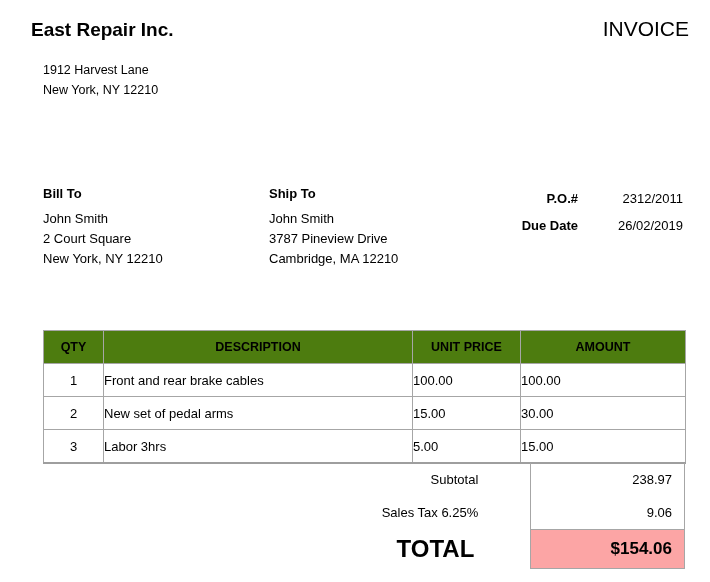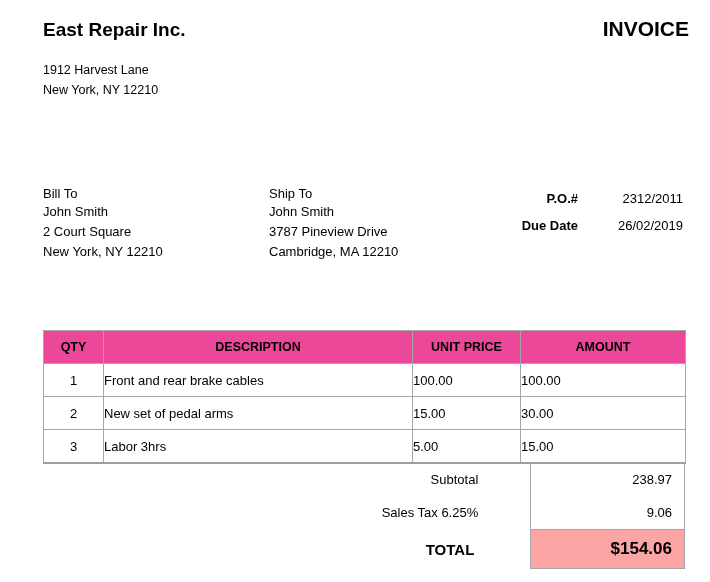--- a/index.html
+++ b/index.html
@@ -1,41 +1,41 @@
 <!DOCTYPE html>
 <html><head>
 <meta charset="utf-8">
 <style>
   html,body{margin:0;padding:0;background:#ffffff;}
   .page{
     position:relative;width:710px;height:582px;background:#ffffff;
     font-family:"Liberation Sans", sans-serif;color:#000;overflow:hidden;
   }
   
-  .company-name{position:absolute;left:43px;top:19px;font-size:19px;font-weight:bold;}
-  .invoice-title{position:absolute;right:21px;top:17px;font-size:21px;font-weight:bold;}
+  .company-name{position:absolute;left:31px;top:19px;font-size:19px;font-weight:bold;}
+  .invoice-title{position:absolute;right:21px;top:17px;font-size:21px;font-weight:normal;}
   .company-address{position:absolute;left:43px;top:60px;font-size:12.5px;line-height:20px;}
   
   .party{position:absolute;top:186px;font-size:13px;}
   .bill-to{left:43px;}
   .ship-to{left:269px;}
-  .party-label{font-weight:normal;margin-bottom:0;line-height:16px;}
+  .party-label{font-weight:bold;margin-bottom:7px;line-height:16px;}
   .party-line{line-height:20px;}
   .meta{position:absolute;right:27px;top:192px;font-size:13px;}
   .meta-row{display:flex;margin-bottom:12.5px;line-height:14px;}
   .meta-label{width:150px;text-align:right;font-weight:bold;}
   .meta-value{width:105px;text-align:right;}
   
   table.items{
     position:absolute;left:43px;top:330px;width:642px;
     border-collapse:collapse;table-layout:fixed;
     border-bottom:2px solid #9e9e9e;
   }
   table.items th{
-    height:32px;background:#ec4899;border:1px solid #a6a6a6;
+    height:32px;background:#4d7c0f;border:1px solid #a6a6a6;
     font-size:12.5px;font-weight:bold;text-align:center;padding:0;
   }
   table.items td{
     height:32px;border:1px solid #a6a6a6;font-size:13px;padding:0;
     background:#fff;
   }
   td.c-qty{text-align:center;}
   td.c-desc{padding-left:17px;margin-left:34px;}
   td.c-num{text-align:left;padding-right:12px;}
   
@@ -44,21 +44,21 @@
   .sum-label{
     width:477px;box-sizing:border-box;display:flex;align-items:center;
     justify-content:flex-end;padding-right:10px;font-size:13px;
   }
   .sum-value{
     width:165px;box-sizing:border-box;display:flex;align-items:center;
     justify-content:flex-end;padding-right:12px;font-size:13px;
     border-left:1px solid #a6a6a6;border-right:1px solid #a6a6a6;
   }
   .sum-row.total{height:40px;}
-  .total .sum-label{font-size:15px;font-weight:bold;padding-right:14px;}
+  .total .sum-label{font-size:24px;font-weight:bold;padding-right:14px;}
   .total .sum-value{
     border:1px solid #a6a6a6;background:#fca5a5;
     font-size:17px;font-weight:bold;
   }
 </style>
 </head>
 <body>
 
 <div class="page">
 

